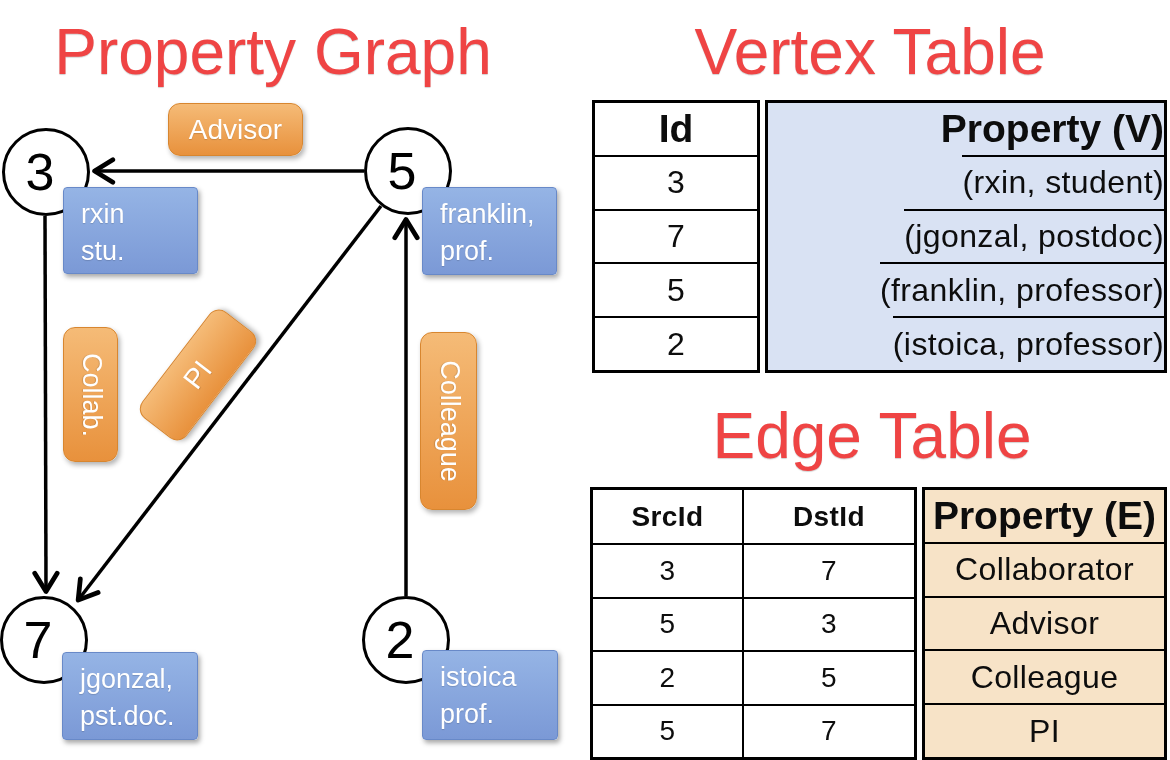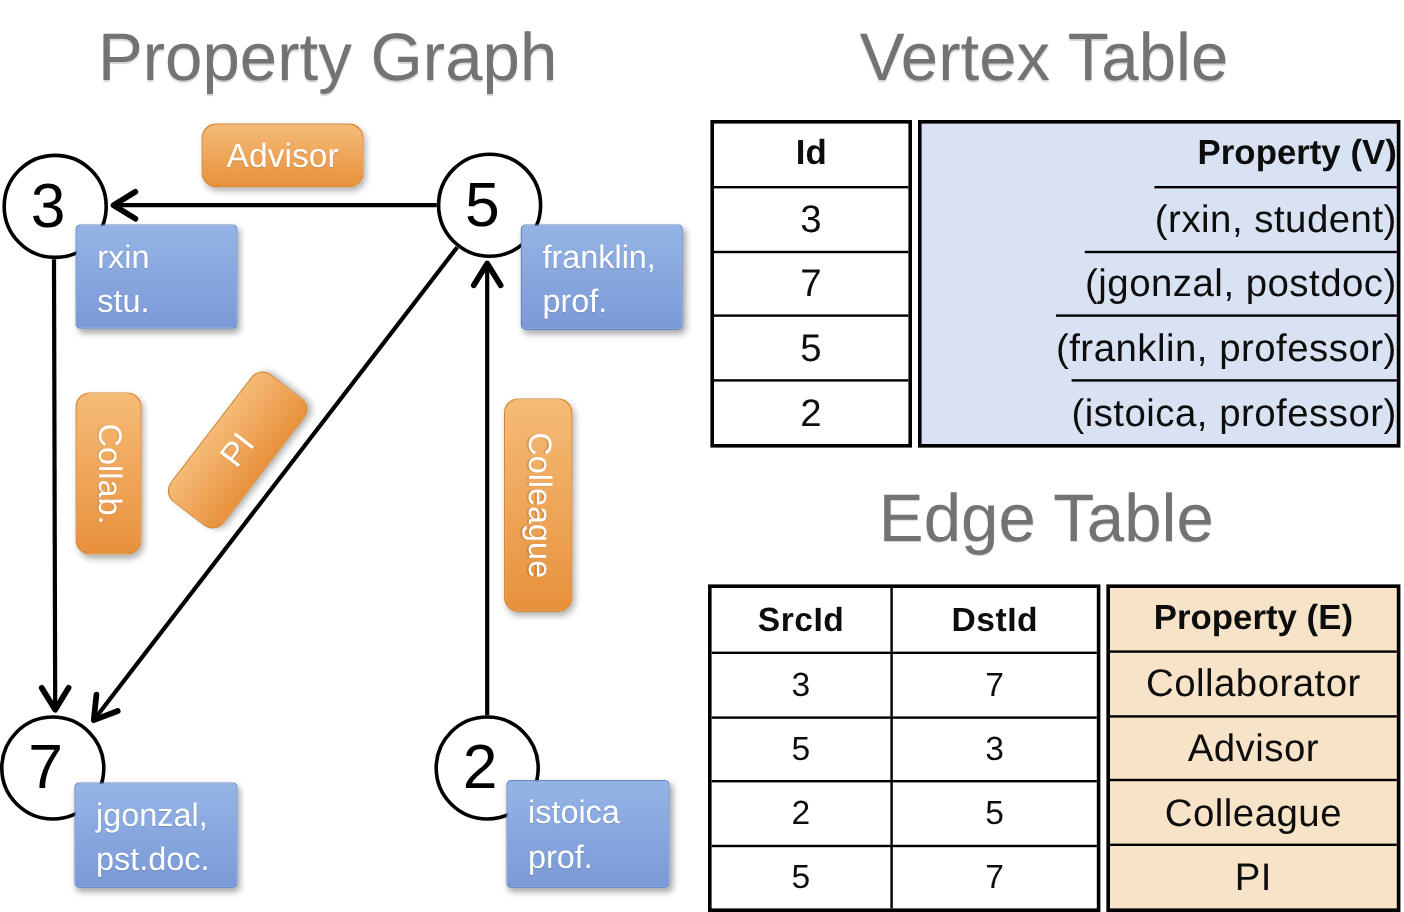--- a/index.html
+++ b/index.html
@@ -3,21 +3,21 @@
 <meta charset="utf-8">
 <style>
   html,body { margin:0; padding:0; background:#ffffff; }
   #stage {
     position:relative; width:1170px; height:760px; background:#ffffff;
     overflow:hidden; font-family:"Liberation Sans", sans-serif; color:#111;
   }
 
   
   .title {
-    position:absolute; font-size:56px; line-height:1; color:#737373;
+    position:absolute; font-size:64px; line-height:1; color:#ef4444;
     white-space:nowrap; transform:translateX(-50%);
     text-shadow:0 1px 1px rgba(0,0,0,0.18);
   }
 
   
   .circle {
     position:absolute; width:88px; height:88px; box-sizing:border-box;
     border:3.5px solid #000; border-radius:50%; background:#fff;
     display:flex; align-items:center; justify-content:center;
     font-size:52px; color:#000; padding-right:12px;
@@ -49,21 +49,21 @@
   
   .tgroup {
     position:absolute; box-sizing:border-box; border:3px solid #000;
     display:flex; flex-direction:column; background:#fff;
   }
   .trow {
     flex:1; display:flex; align-items:center; justify-content:center;
     font-size:32px; letter-spacing:0.4px; color:#0d0d0d; white-space:nowrap;
   }
   .trow + .trow { border-top:2px solid #000; }
-  .hdr { font-weight:bold; font-size:29px; letter-spacing:0; }
+  .hdr { font-weight:bold; font-size:39px; letter-spacing:0; }
 
   .egrid {
     position:absolute; box-sizing:border-box; border:3px solid #000;
     display:grid; grid-template-columns:149px 1fr;
     grid-auto-rows:1fr; background:#fff;
   }
   .egrid .c {
     display:flex; align-items:center; justify-content:center;
     font-size:28px; letter-spacing:0.4px; color:#0d0d0d; white-space:nowrap;
   }
@@ -106,21 +106,21 @@
     <span>7</span>
   </div>
   <div class="circle" style="left:362px; top:596px;">
     <span>2</span>
   </div>
 
   <div class="nbox" style="left:63px; top:187px; width:135px; height:87px;">
     <span>rxin</span>
     <span>stu.</span>
   </div>
-  <div class="nbox" style="left:422px; top:187px; width:135px; height:88px;margin-left:12px;">
+  <div class="nbox" style="left:422px; top:187px; width:135px; height:88px;">
     <span>franklin,</span>
     <span>prof.</span>
   </div>
   <div class="nbox" style="left:62px; top:652px; width:136px; height:88px;">
     <span>jgonzal,</span>
     <span>pst.doc.</span>
   </div>
   <div class="nbox" style="left:422px; top:650px; width:136px; height:90px;">
     <span>istoica</span>
     <span>prof.</span>

